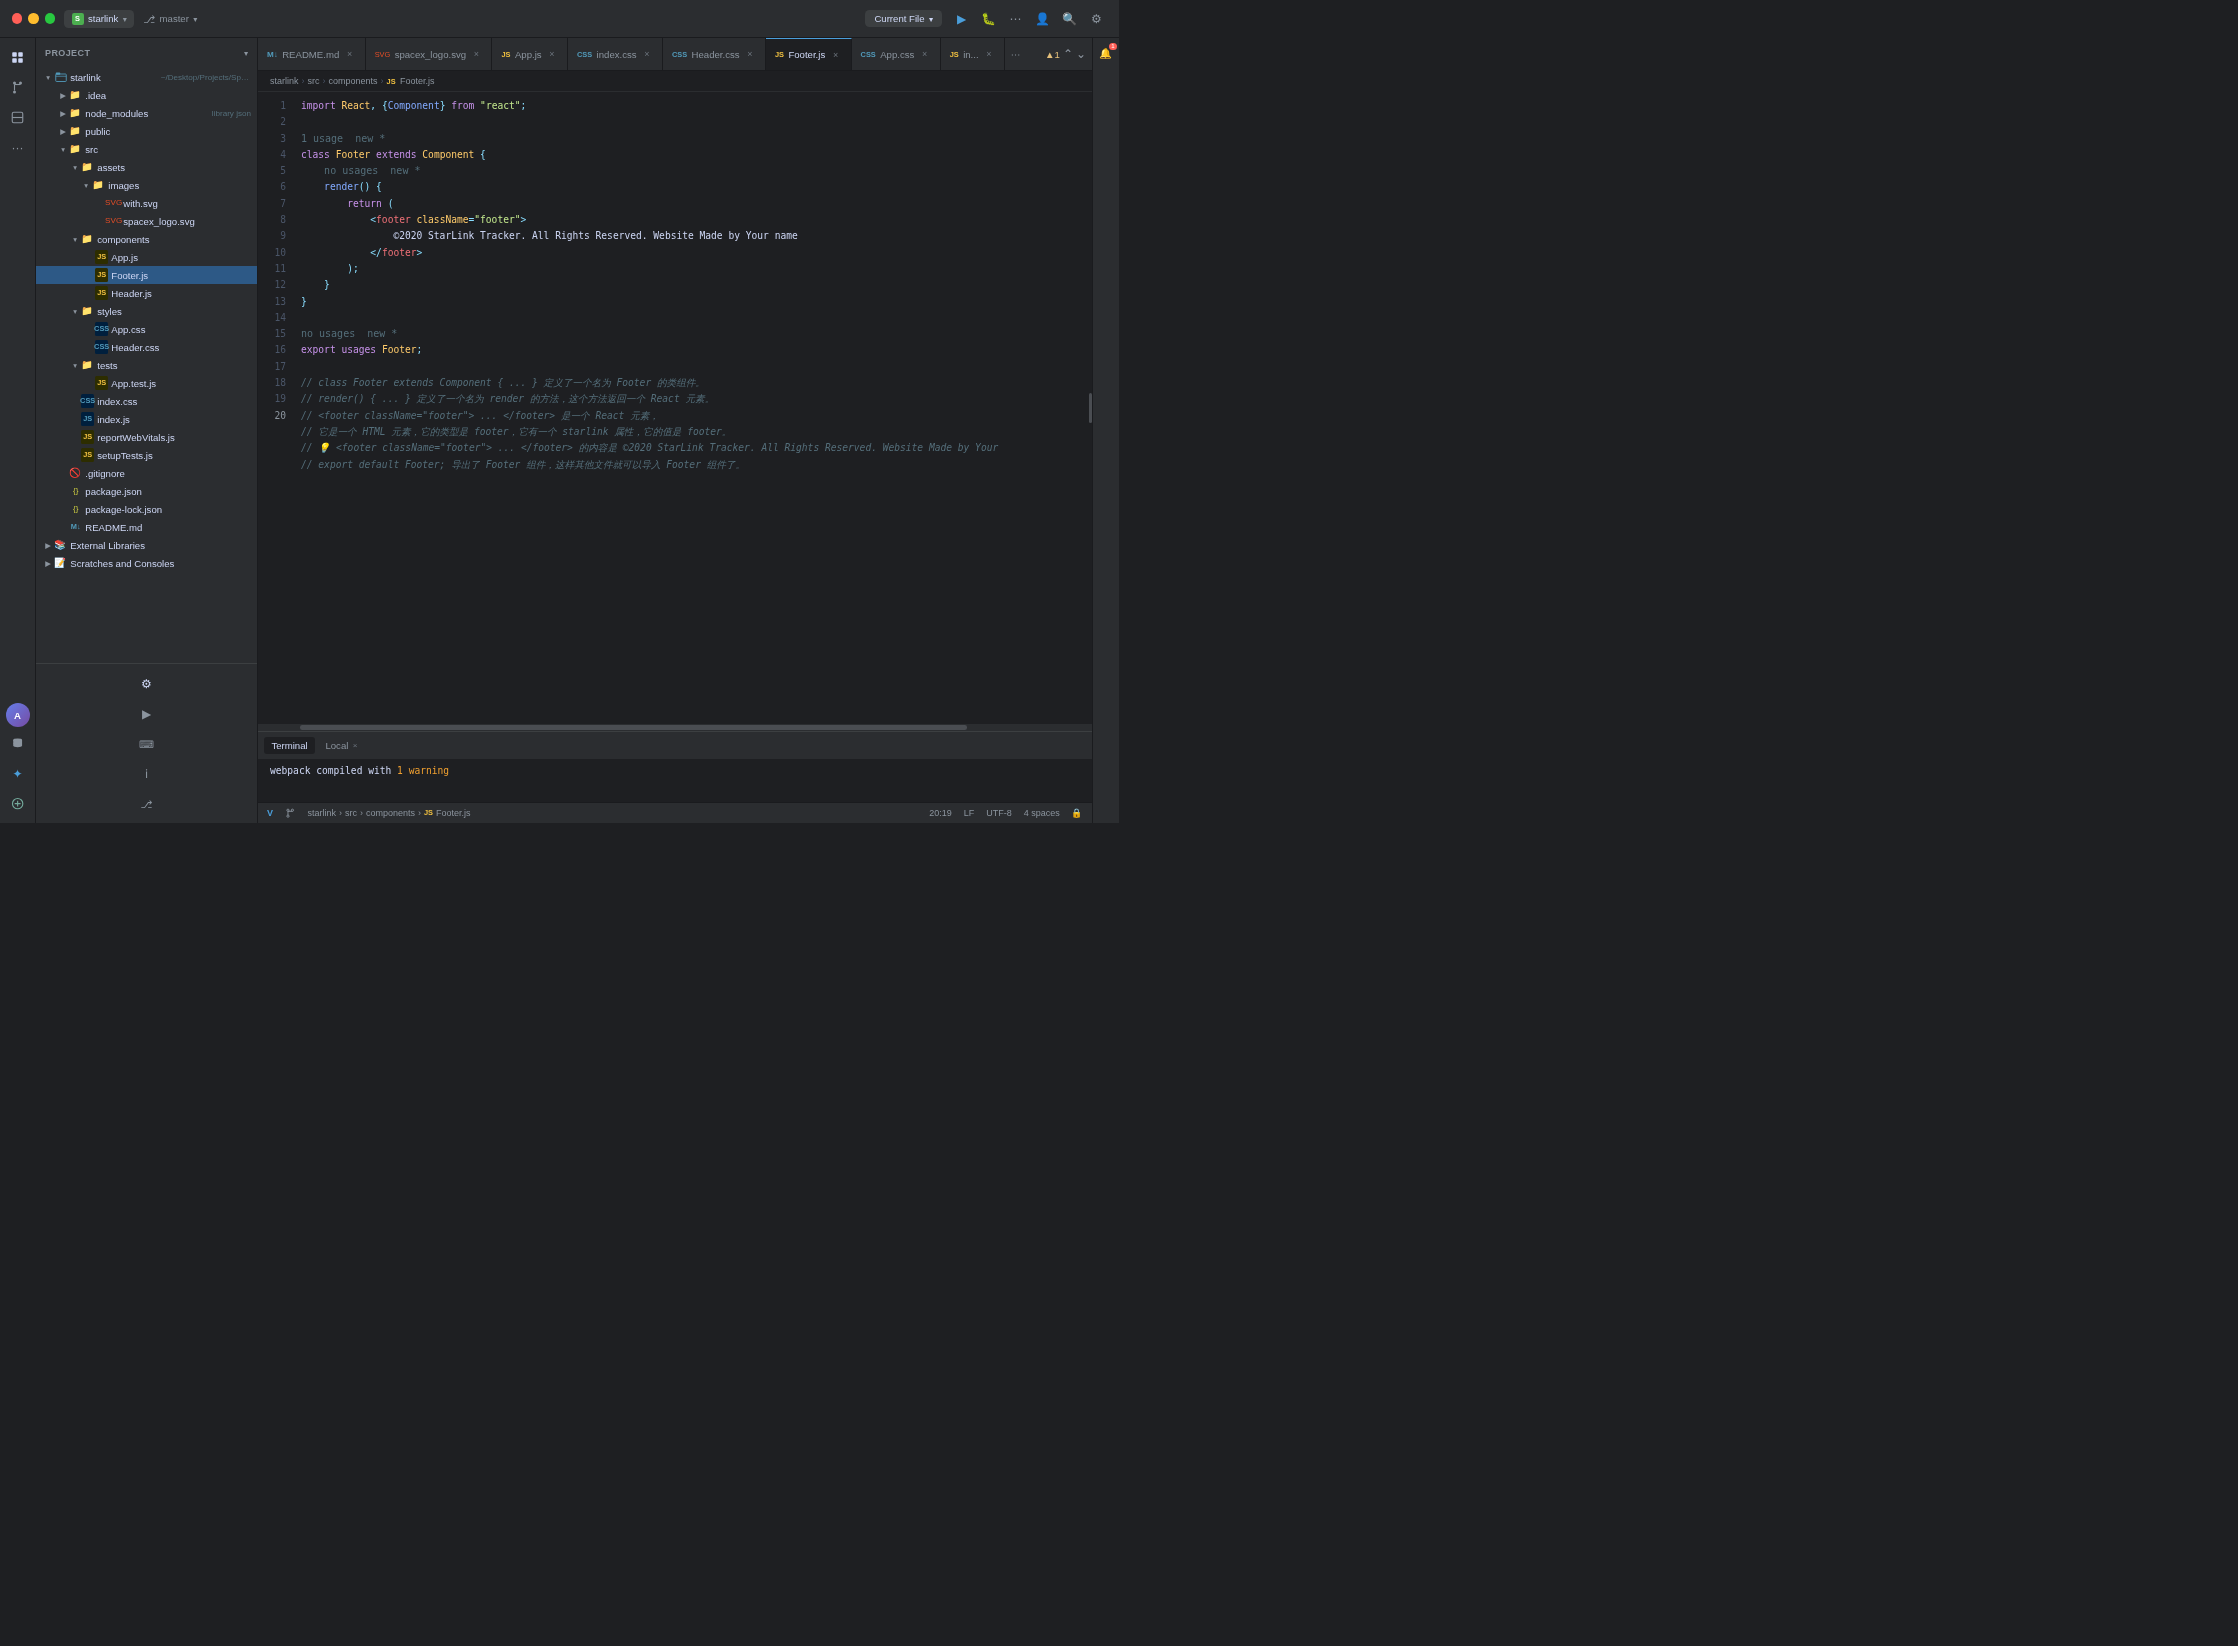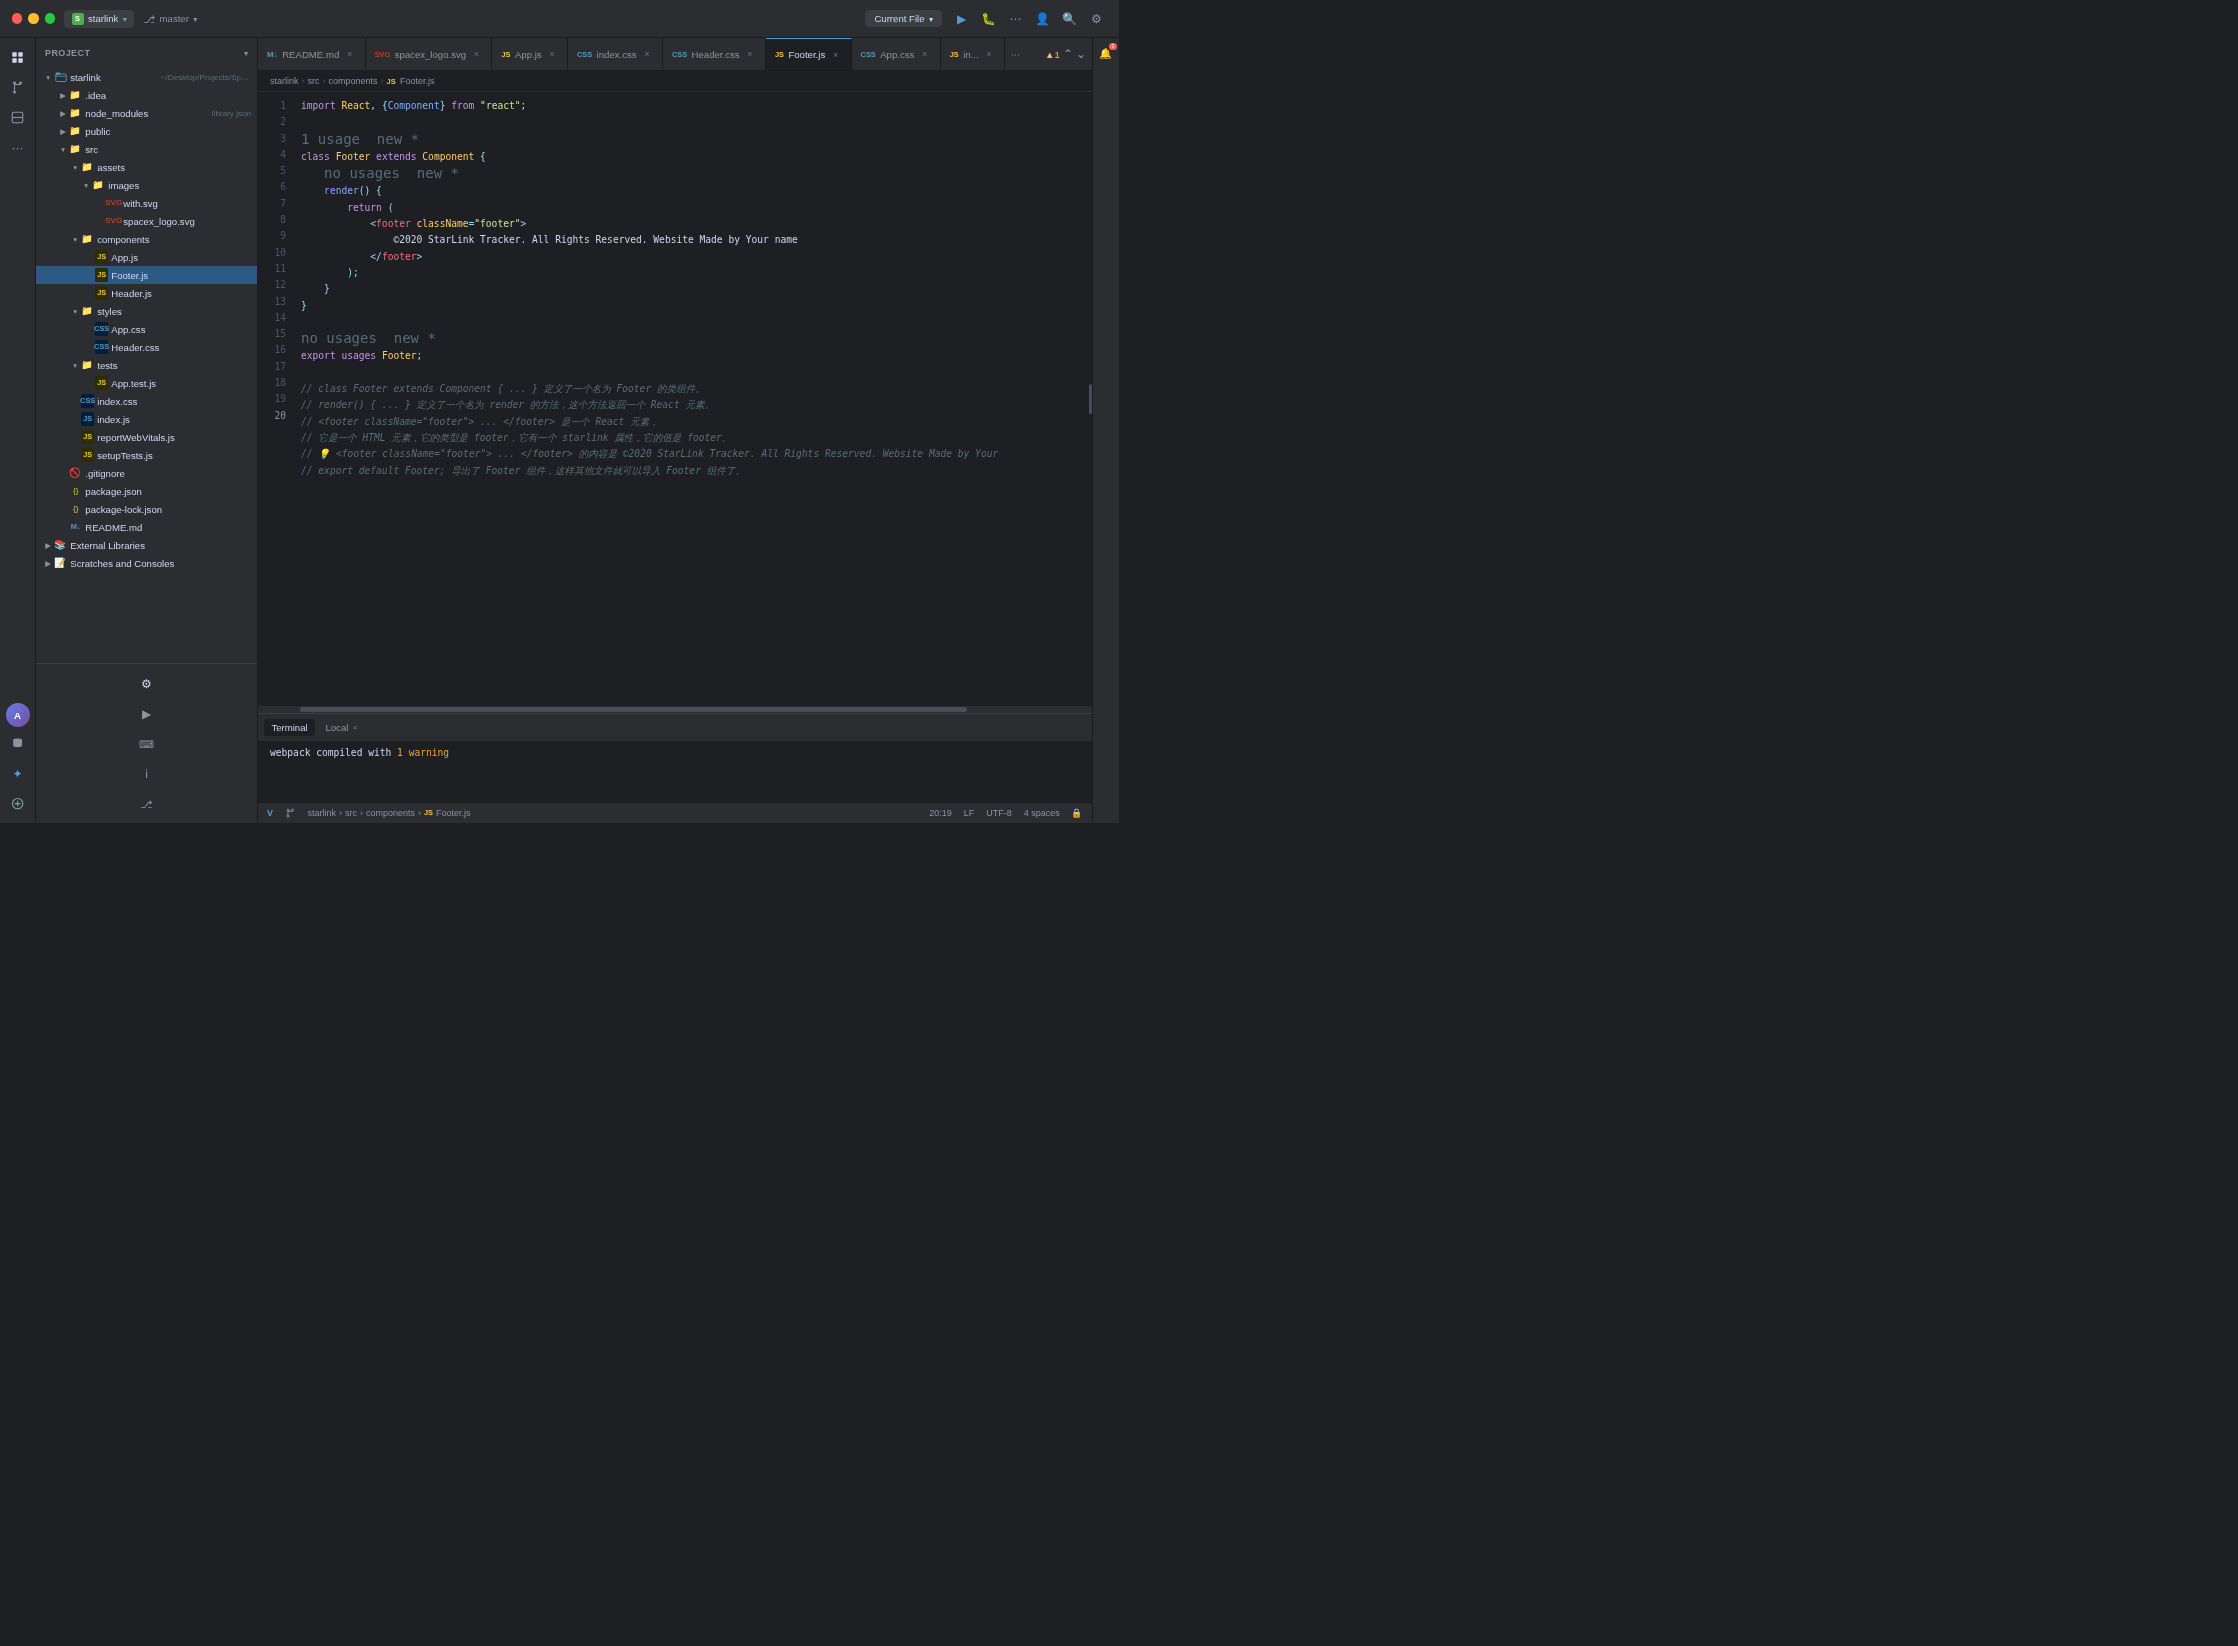--- a/index.html
+++ b/index.html
@@ -210,21 +210,21 @@
     }
     .tree-label.dim { color: #8b949e; }
 
     .folder-icon { color: #dcb67a; }
     .js-icon { color: #f0c040; }
     .css-icon { color: #519aba; }
     .svg-icon { color: #e44d26; }
 
     
     .terminal-panel {
-      height: 89px;
+      height: 71px;
       background: #1e1f22;
       border-top: 0.7px solid #3c3f41;
       display: flex;
       flex-direction: column;
     }
     .terminal-tabs {
       display: flex;
       align-items: center;
       height: 27px;
       background: #2b2d30;
@@ -411,21 +411,21 @@
 
     
     .kw { color: #c792ea; }
     .fn { color: #82aaff; }
     .str { color: #c3e88d; }
     .comment { color: #546e7a; font-style: italic; }
     .tag { color: #f07178; }
     .attr { color: #ffcb6b; }
     .cls { color: #ffcb6b; }
     .op { color: #89ddff; }
-    .hint { color: #546e7a; font-size: 14px; }
+    .hint { color: #546e7a; font-size: 10px; }
 
     .breadcrumb {
       display: flex;
       align-items: center;
       height: 21px;
       padding: 0 12px;
       background: #1e1f22;
       border-bottom: 0.7px solid #2b2d30;
       font-size: 9px;
       color: #8b949e;

